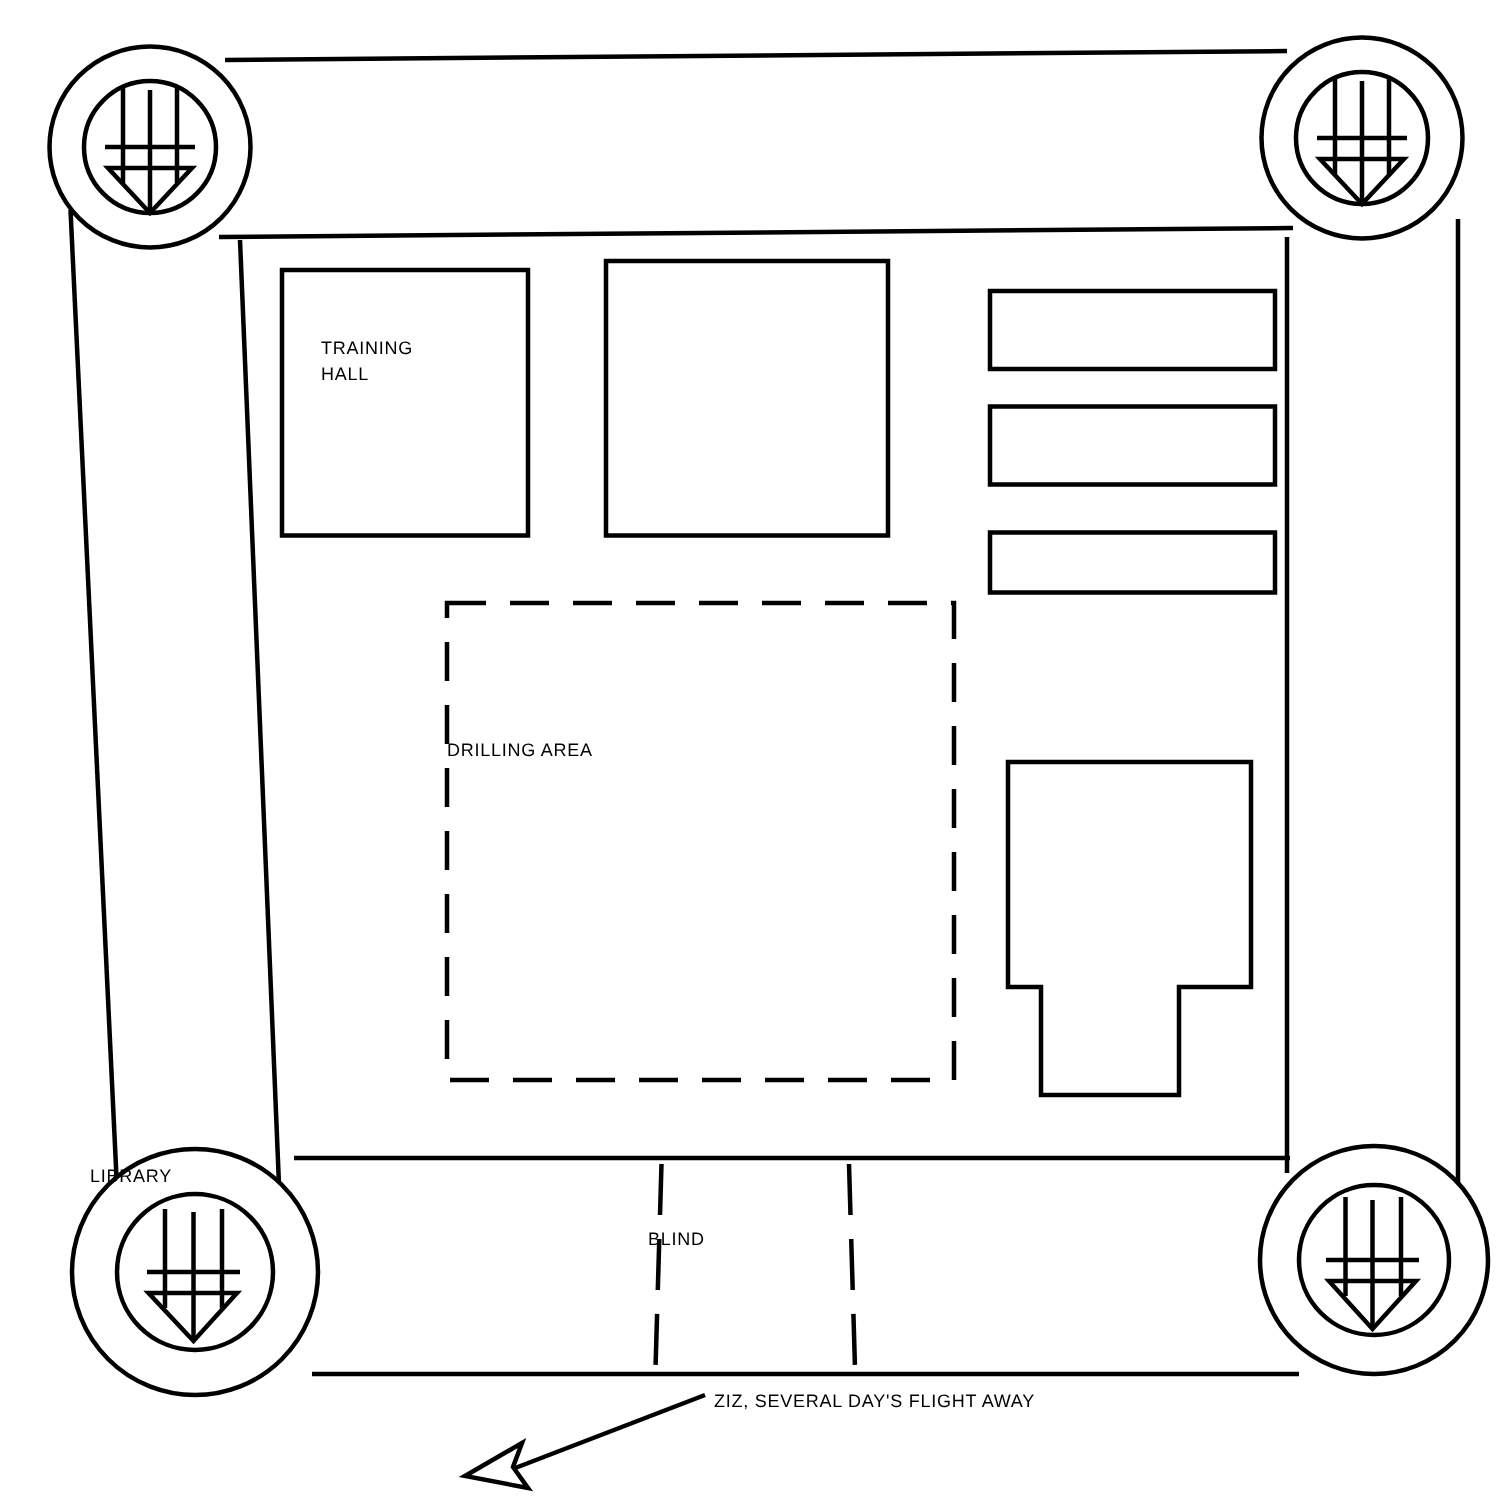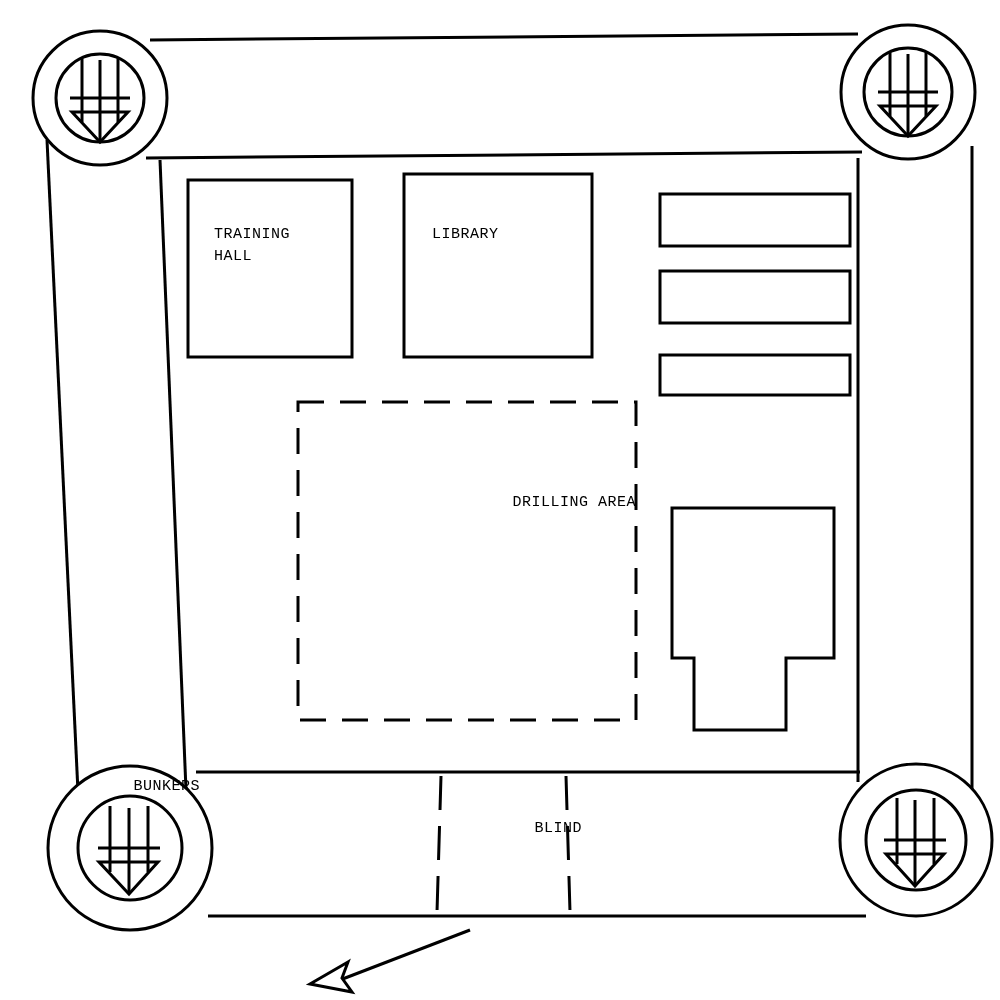--- a/index.html
+++ b/index.html
@@ -68,29 +68,29 @@
     stroke: #000000;
     stroke-width: 3;
   }
   .arrow-head {
     fill: #ffffff;
     stroke: #000000;
     stroke-width: 3;
   }
   .label {
     position: absolute;
-    font-family: Liberation Mono, monospace;
-    font-size: 15px;
+    font-family: Liberation Sans, sans-serif;
+    font-size: 12px;
     letter-spacing: 0.5px;
     color: #000000;
     white-space: pre-line;
     line-height: 1.45;
   }
   .label.center {
-    text-align: right;
+    text-align: left;
   }
   .label.left {
     text-align: left;
   }
 </style>
 </head>
 <body>
 
 <div id="stage">
 
@@ -178,24 +178,24 @@
 
     <g>
       <path class="arrow-line" d="M 470 930 L 340 980"></path>
       <path class="arrow-head" d="M 348 962 L 310 984 L 352 992 L 342 978 Z"></path>
     </g>
   </svg>
 
   <div class="label left" style="left:214px; top:224px; width:150px;">TRAINING
 HALL</div>
 
-  <div class="label left" style="left:432px; top:224px; width:170px;">LIBRARY</div>
 
 
   <div class="label center" style="left:298px; top:492px; width:338px;">DRILLING AREA</div>
 
 
-  <div class="label center" style="left:60px; top:776px; width:140px;">BUNKERS</div>
+  <div class="label center" style="left:60px; top:776px; width:140px;">LIBRARY</div>
 
   <div class="label center" style="left:432px; top:818px; width:150px;">BLIND</div>
 
+  <div class="label left" style="left:476px; top:926px; width:420px;">ZIZ, SEVERAL DAY'S FLIGHT AWAY</div>
 
 </div>
 
 </body></html>

